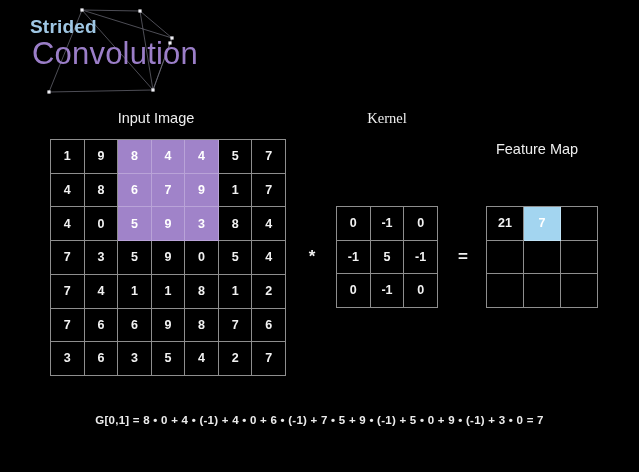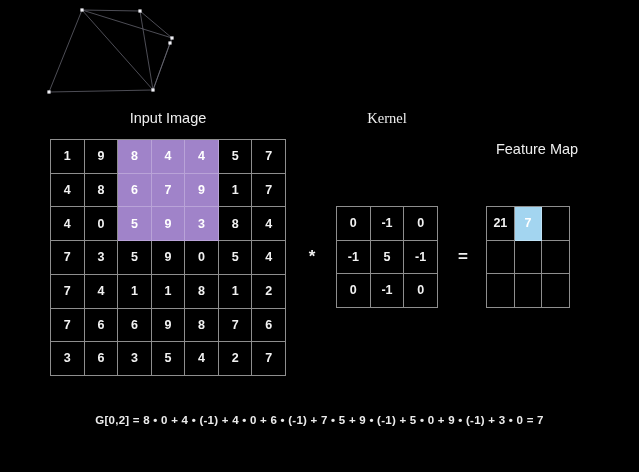--- a/index.html
+++ b/index.html
@@ -57,21 +57,21 @@
   }
 
   
   .section-header {
     position: absolute;
     font-size: 14.5px;
     color: #eeeeee;
     text-align: center;
     white-space: nowrap;
   }
-  #header-input  { left: 50px;  top: 110px; width: 236px; }
+  #header-input  { left: 38px;  top: 110px; width: 236px; }
   #header-kernel { left: 336px; top: 110px; width: 102px; font-family: Liberation Serif, serif; }
   #header-feature{ left: 486px; top: 110px; width: 102px; margin-top: 31px; }
 
   
   .grid {
     position: absolute;
     display: grid;
     box-sizing: border-box;
     border-top: 1px solid #8e8e8e;
     border-left: 1px solid #8e8e8e;
@@ -110,21 +110,21 @@
     grid-template-rows: repeat(7, 1fr);
   }
   #grid-kernel {
     left: 336px; top: 206px;
     width: 102px; height: 102px;
     grid-template-columns: repeat(3, 1fr);
     grid-template-rows: repeat(3, 1fr);
   }
   #grid-feature {
     left: 486px; top: 206px;
-    width: 84px; height: 102px;
+    width: 112px; height: 102px;
     grid-template-columns: repeat(3, 1fr);
     grid-template-rows: repeat(3, 1fr);
   }
 
   
   .operator {
     position: absolute;
     font-size: 17px;
     font-weight: bold;
     color: #f0f0f0;
@@ -163,20 +163,22 @@
       <line x1="172" y1="38" x2="153" y2="90" stroke="#6f6f7a" stroke-width="0.7"></line>
       <line x1="170" y1="43" x2="153" y2="90" stroke="#6f6f7a" stroke-width="0.7"></line>
       <line x1="49" y1="92" x2="153" y2="90" stroke="#6f6f7a" stroke-width="0.7"></line>
       <rect x="80.4" y="8.4" width="3.2" height="3.2" fill="#f0f0f5"></rect>
       <rect x="138.4" y="9.4" width="3.2" height="3.2" fill="#f0f0f5"></rect>
       <rect x="170.4" y="36.4" width="3.2" height="3.2" fill="#f0f0f5"></rect>
       <rect x="168.4" y="41.4" width="3.2" height="3.2" fill="#f0f0f5"></rect>
       <rect x="47.4" y="90.4" width="3.2" height="3.2" fill="#f0f0f5"></rect>
       <rect x="151.4" y="88.4" width="3.2" height="3.2" fill="#f0f0f5"></rect>
     </svg>
+  <div id="title-strided">Strided</div>
+  <div id="title-convolution">Convolution</div>
 </div>
 
 <div class="section-header" id="header-input">Input Image</div>
 <div class="section-header" id="header-kernel">Kernel</div>
 <div class="section-header" id="header-feature">Feature Map</div>
 
 <div class="grid" id="grid-input">
     <div class="cell">1</div>
     <div class="cell">9</div>
     <div class="cell hl-purple">8</div>
@@ -246,13 +248,13 @@
     <div class="cell"></div>
     <div class="cell"></div>
     <div class="cell"></div>
     <div class="cell"></div>
     <div class="cell"></div>
   </div>
 
 <div class="operator" id="op-conv">*</div>
 <div class="operator" id="op-equal">=</div>
 
-<div id="equation">G[0,2] = 8 • 0 + 4 • (-1) + 4 • 0 + 6 • (-1) + 7 • 5 + 9 • (-1) + 5 • 0 + 9 • (-1) + 3 • 0 = 7</div>
+<div id="equation">G[0,1] = 8 • 0 + 4 • (-1) + 4 • 0 + 6 • (-1) + 7 • 5 + 9 • (-1) + 5 • 0 + 9 • (-1) + 3 • 0 = 7</div>
 
 </body></html>

